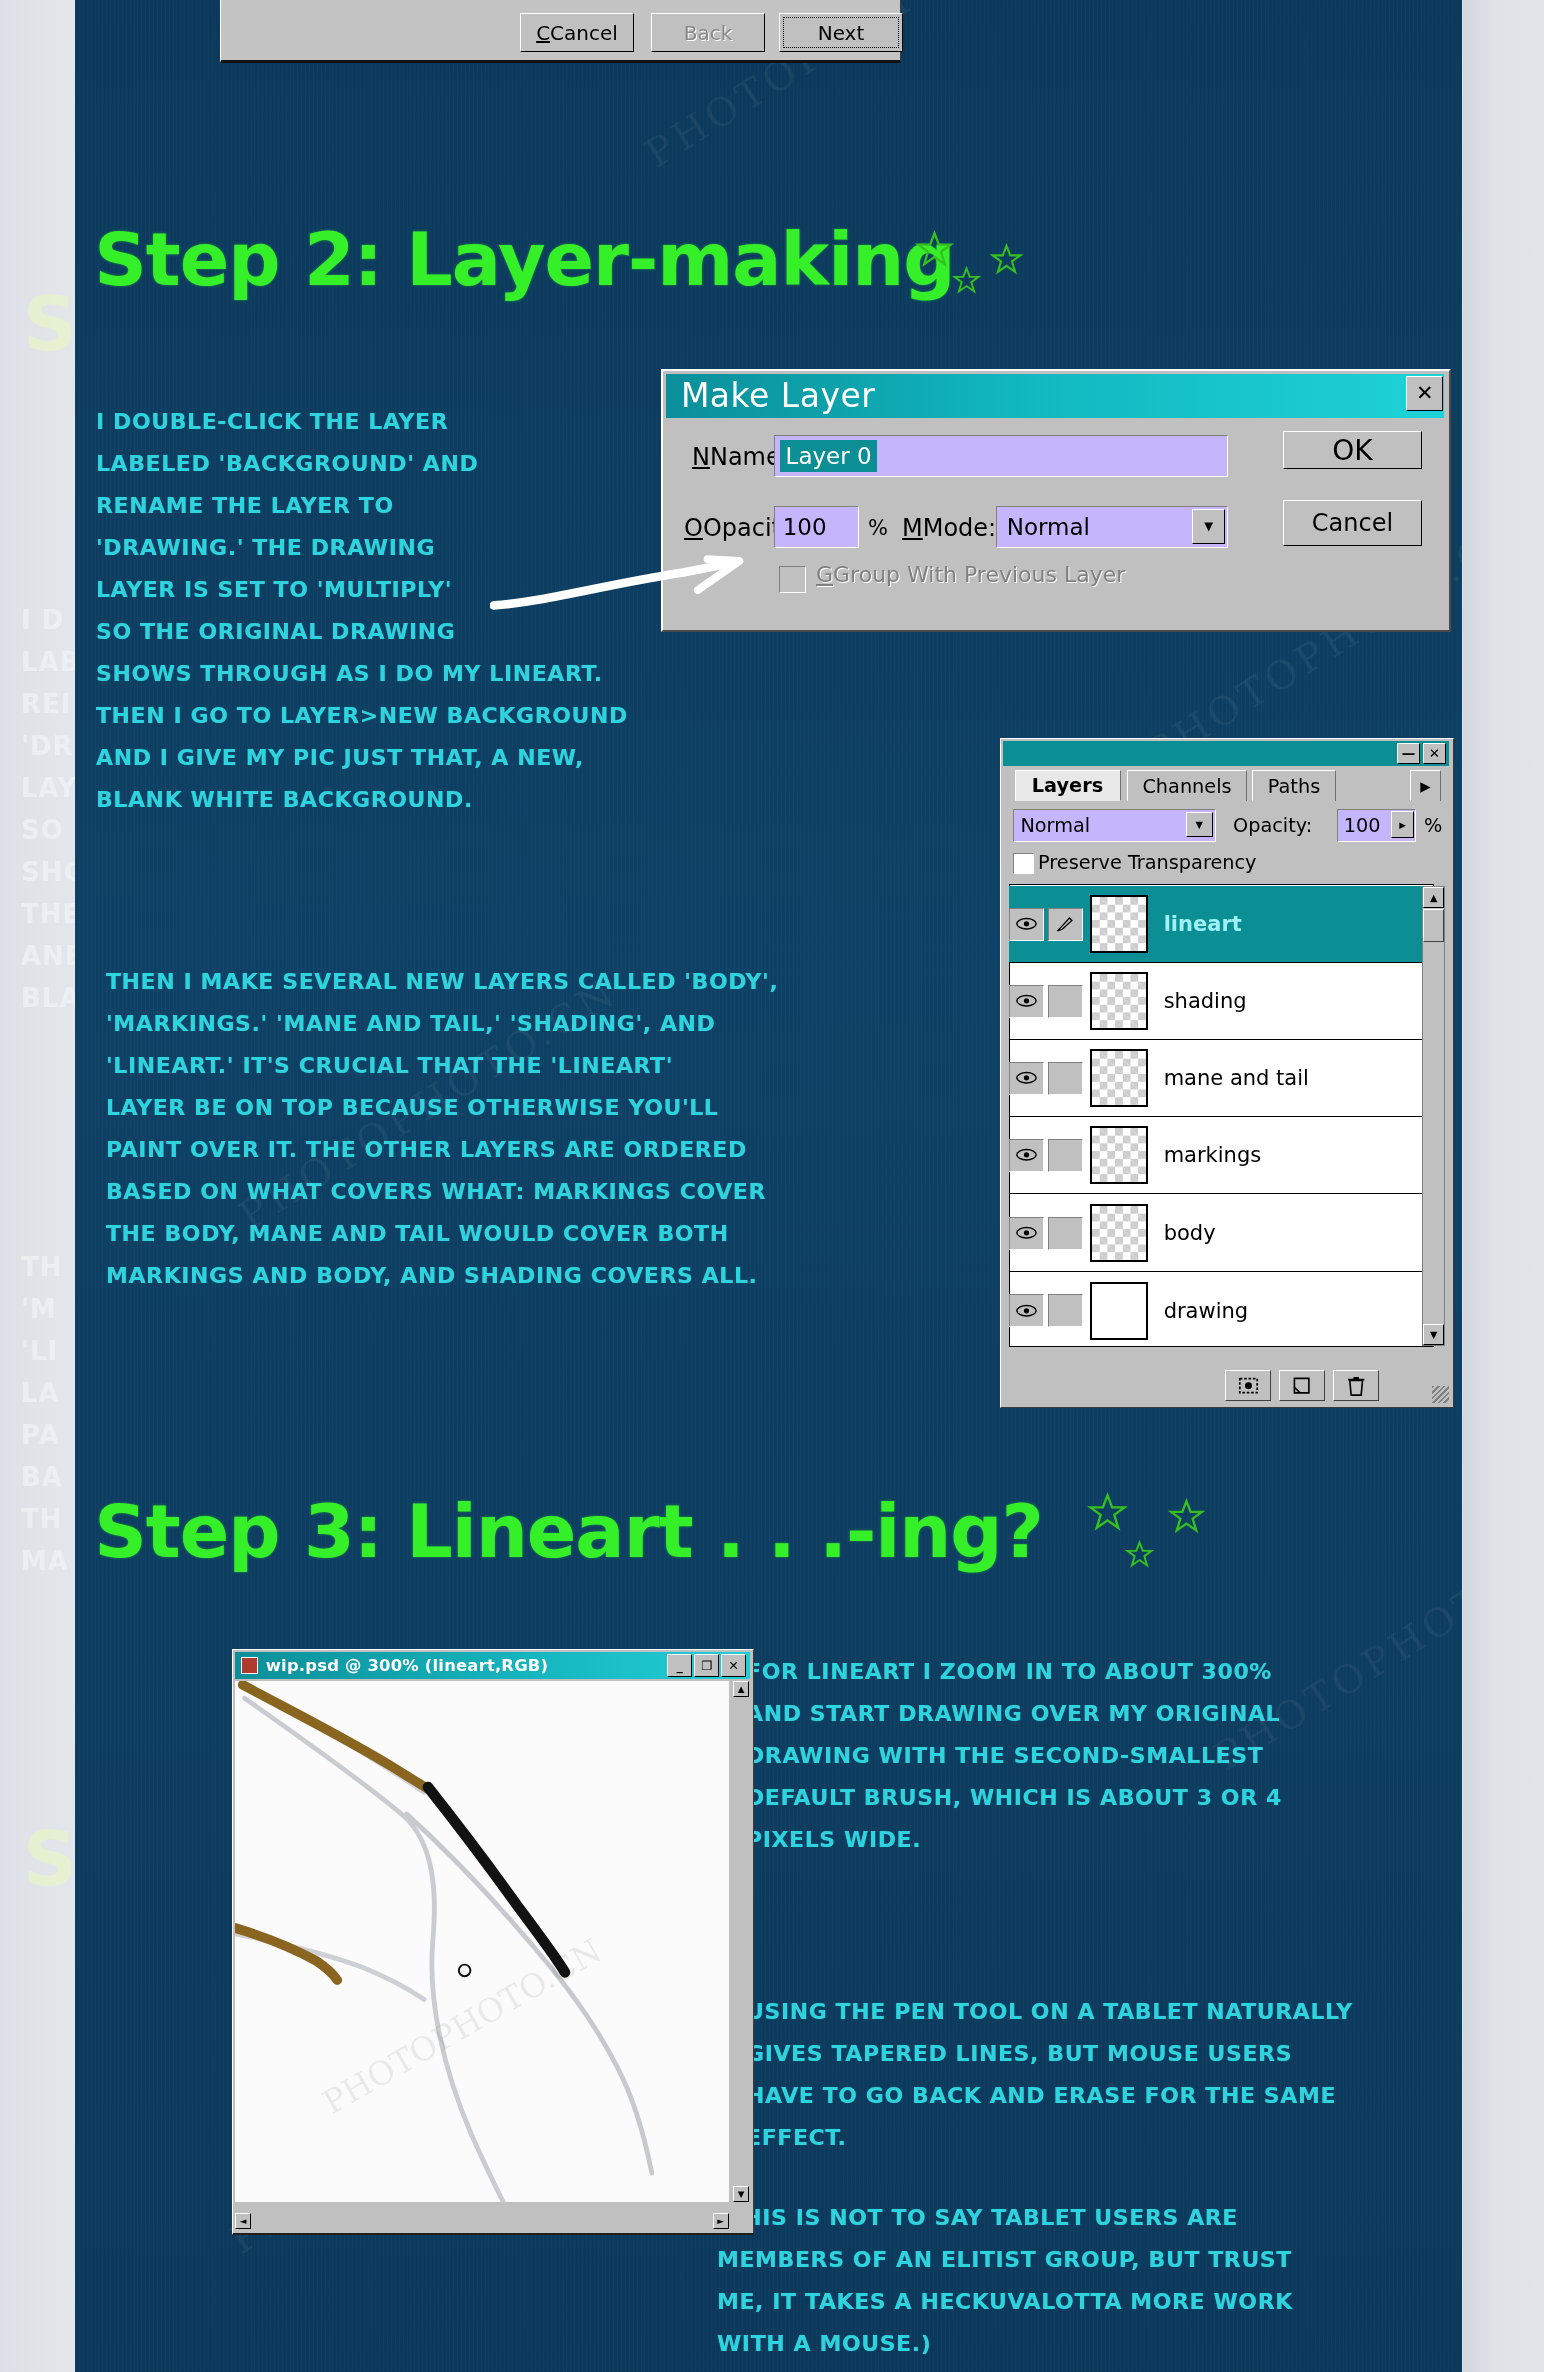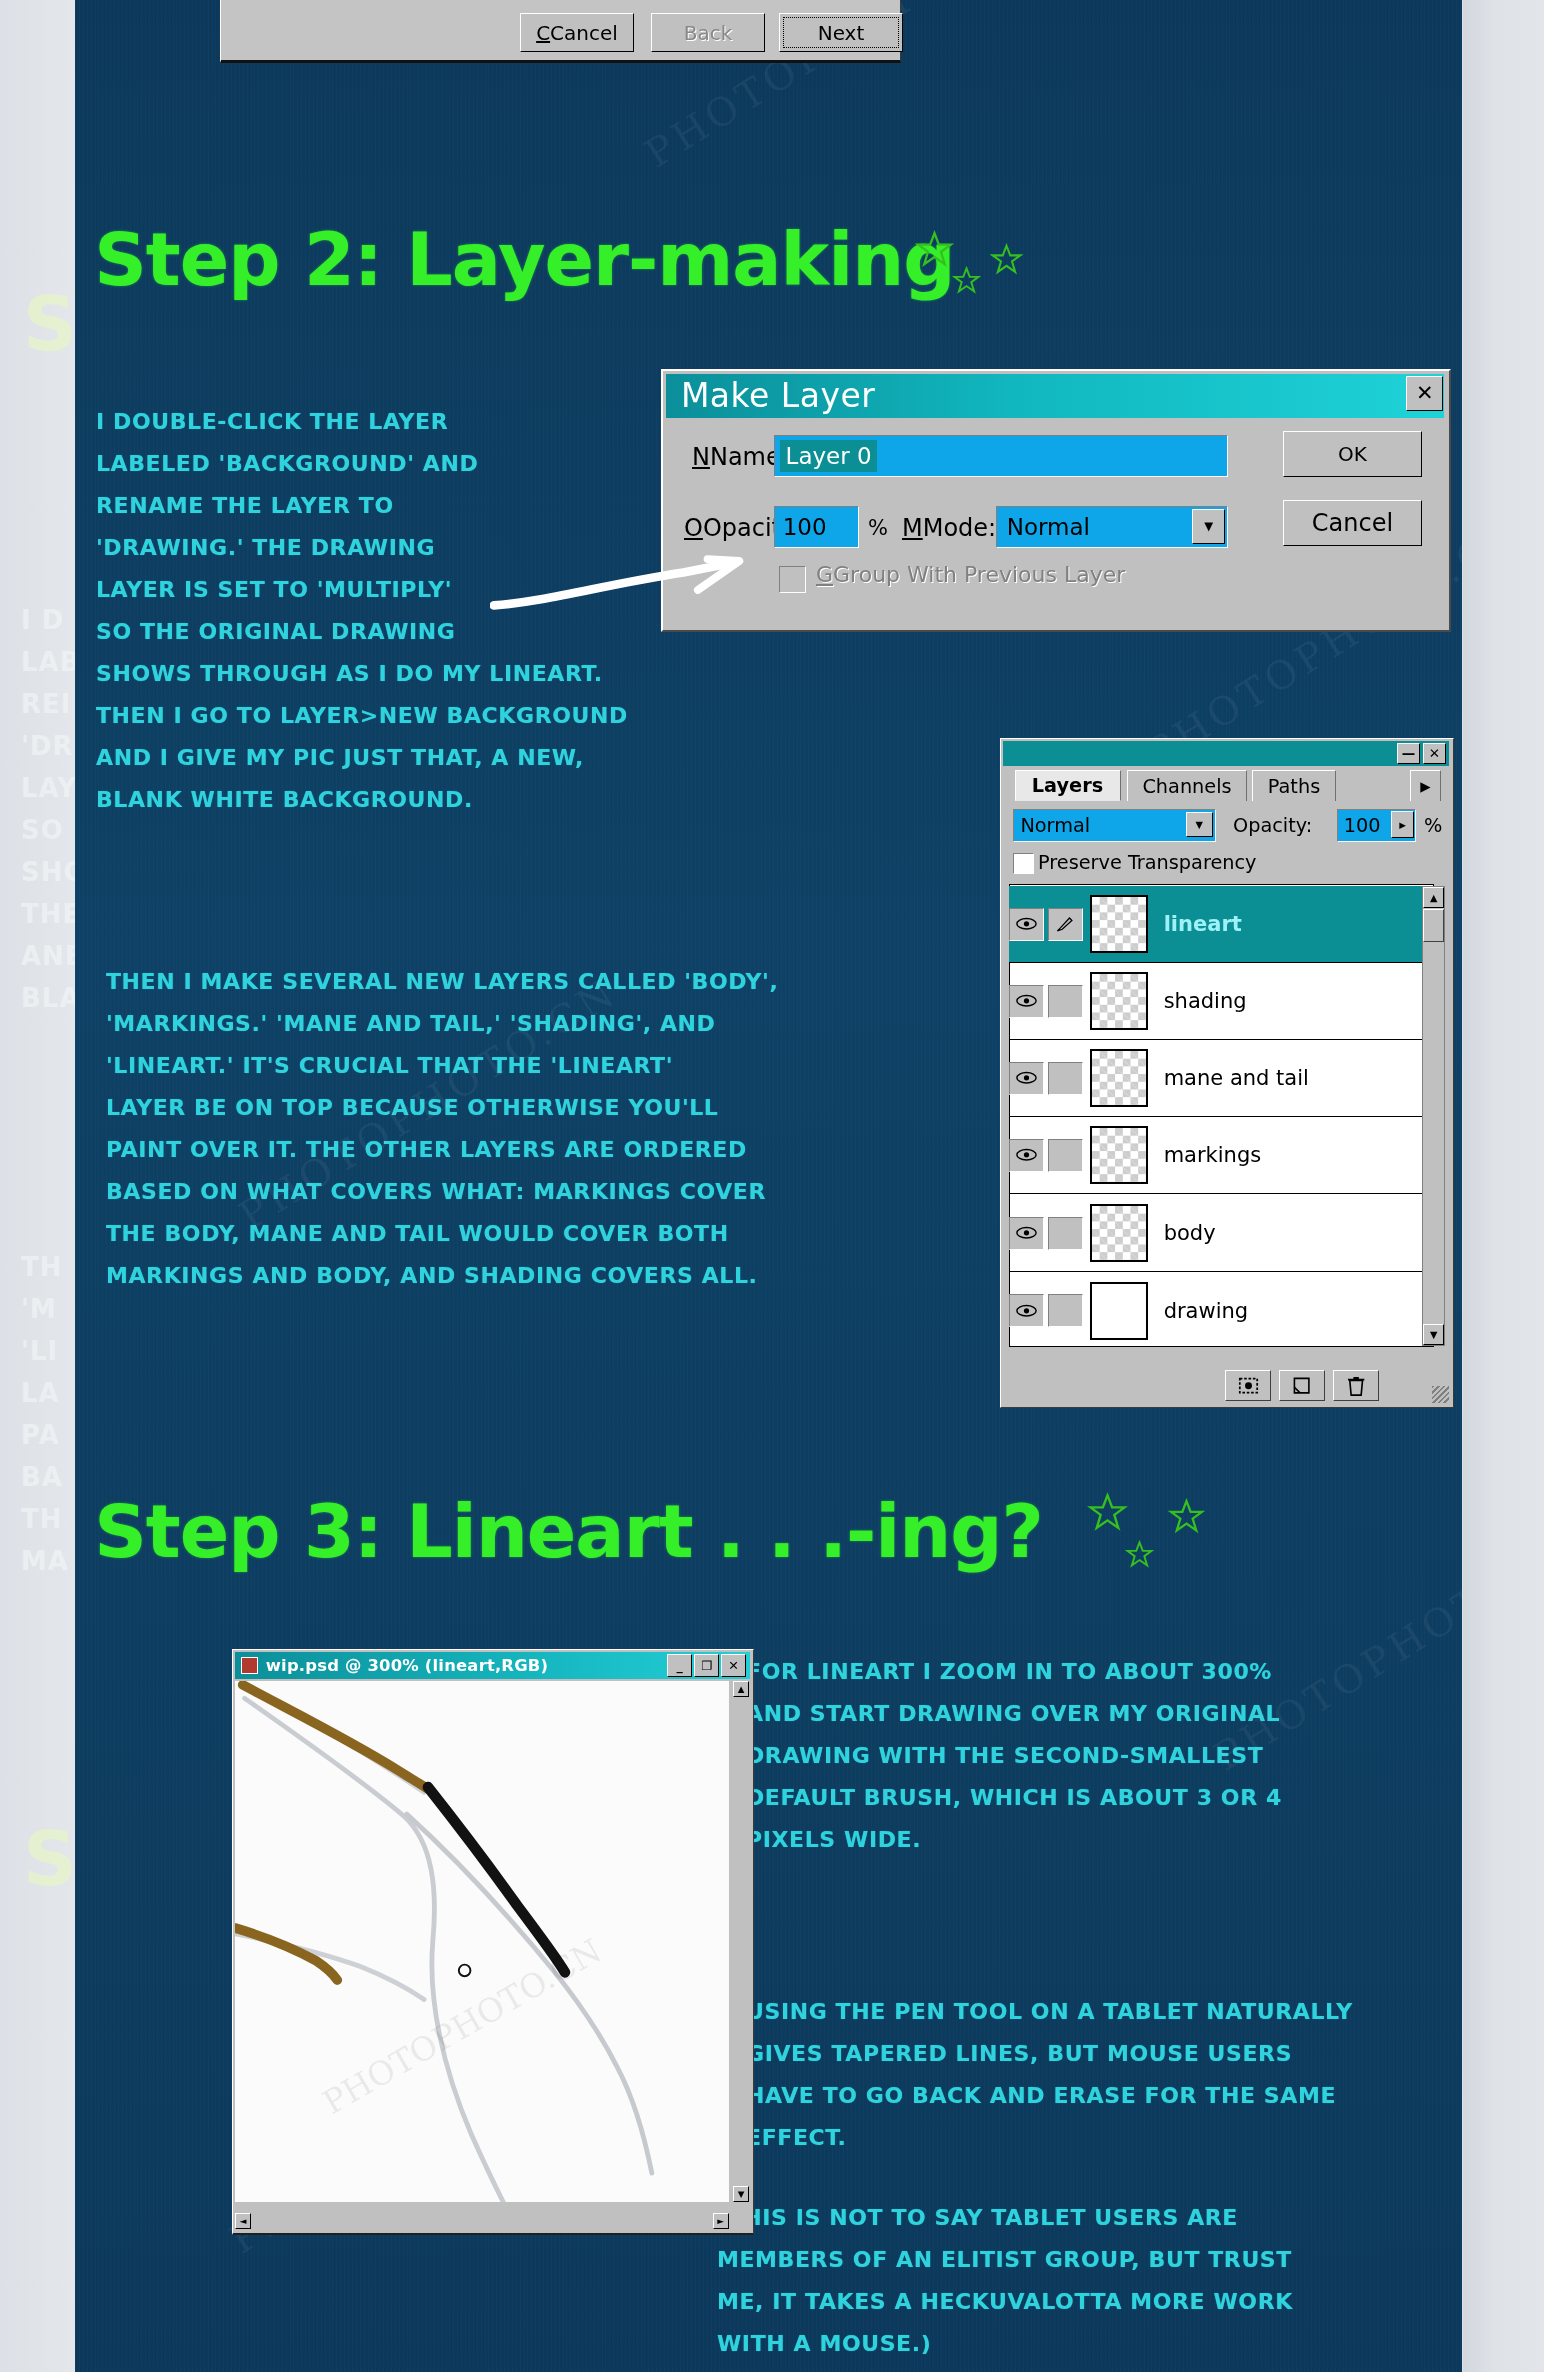--- a/index.html
+++ b/index.html
@@ -68,21 +68,21 @@
   .star svg{display:block;}
 
   
   .w95{
     background:#c0c0c0;
     border-top:1.9px solid #ffffff;border-left:1.9px solid #ffffff;
     border-right:1.9px solid #404040;border-bottom:1.9px solid #404040;
     box-sizing:border-box;
   }
   .w95-in{
-    background:#0ea5e9;
+    background:#c4b5fd;
     border-top:1.9px solid #808080;border-left:1.9px solid #808080;
     border-right:1.9px solid #ffffff;border-bottom:1.9px solid #ffffff;
     box-sizing:border-box;
   }
   .w95btn{
     background:#c0c0c0;
     border-top:1.9px solid #ffffff;border-left:1.9px solid #ffffff;
     border-right:1.9px solid #000000;border-bottom:1.9px solid #000000;
     box-sizing:border-box;display:flex;align-items:center;justify-content:center;
     font-family:"DejaVu Sans",sans-serif;font-size:20px;color:#000;
@@ -332,21 +332,21 @@
       <div class="w95btn" style="position:absolute;right:1.9px;top:1.9px;width:33px;height:35px;font-size:11.6px;">▼</div>
     </div>
 
     <div style="position:absolute;left:116px;top:195px;width:25px;height:25px;background:#c0c0c0;
                 border-top:1.9px solid #808080;border-left:1.9px solid #808080;
                 border-right:1.9px solid #ffffff;border-bottom:1.9px solid #ffffff;"></div>
     <div class="ml-lab disabled" style="left:153px;top:191px;font-size:22px">
       <span class="underl">G</span><span>Group With Previous Layer</span>
     </div>
 
-    <div class="w95btn" style="position:absolute;left:620px;top:60px;width:139px;height:46px;font-size:20px;">OK</div>
+    <div class="w95btn" style="position:absolute;left:620px;top:60px;width:139px;height:38px;font-size:28px;">OK</div>
     <div class="w95btn" style="position:absolute;left:620px;top:129px;width:139px;height:46px;font-size:24px;">Cancel</div>
   </div>
 
   <div class="body-text" style="left:31px;top:961px">THEN I MAKE SEVERAL NEW LAYERS CALLED 'BODY',
 'MARKINGS.' 'MANE AND TAIL,' 'SHADING', AND
 'LINEART.' IT'S CRUCIAL THAT THE 'LINEART'
 LAYER BE ON TOP BECAUSE OTHERWISE YOU'LL
 PAINT OVER IT. THE OTHER LAYERS ARE ORDERED
 BASED ON WHAT COVERS WHAT: MARKINGS COVER
 THE BODY, MANE AND TAIL WOULD COVER BOTH

